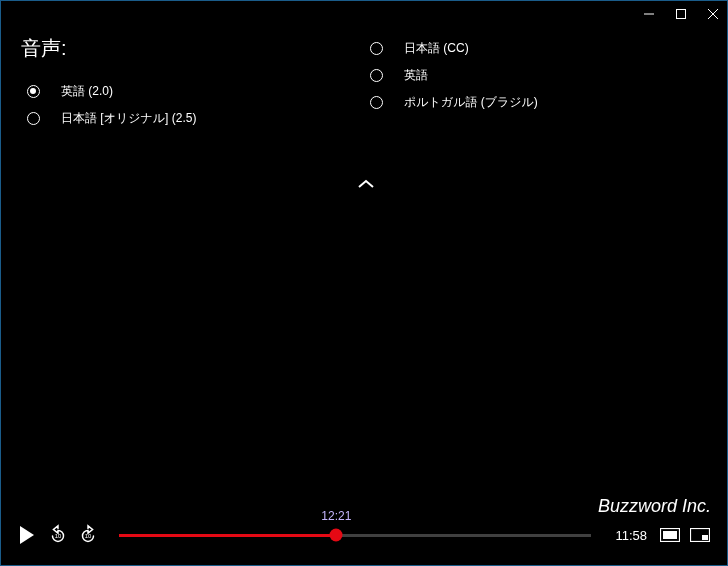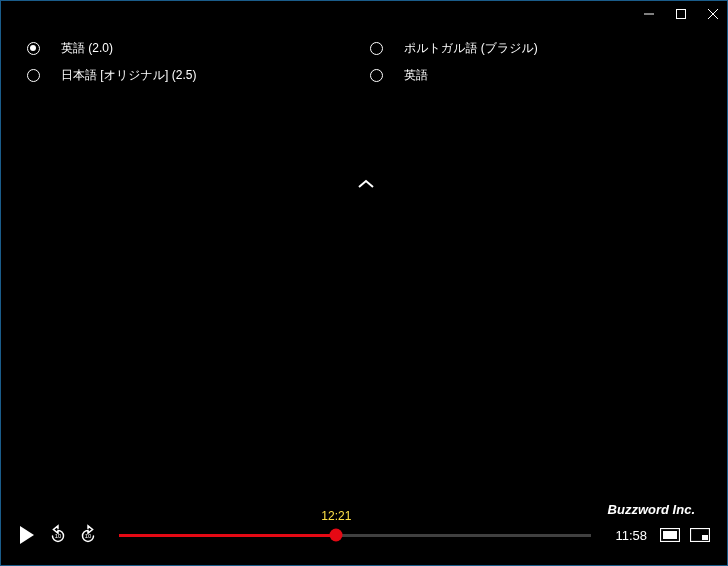--- a/index.html
+++ b/index.html
@@ -70,24 +70,24 @@
   border-radius: 50%;
 }
 .collapse-chevron {
   position: absolute;
   left: 356px;
   top: 174px;
   cursor: pointer;
 }
 .watermark {
   position: absolute;
-  right: 32px;
+  right: 16px;
   bottom: 48px;
-  font-size: 13px;
-  font-weight: 700;
+  font-size: 18px;
+  font-weight: 400;
   font-style: italic;
 }
 .controls {
   position: absolute;
   left: 0;
   right: 0;
   bottom: 10px;
   height: 40px;
   display: flex;
   align-items: center;
@@ -123,21 +123,21 @@
   height: 13px;
   background: #e50914;
   border-radius: 50%;
   transform: translate(-50%, -50%);
 }
 .progress-tooltip {
   position: absolute;
   bottom: 14px;
   transform: translateX(-50%);
   font-size: 12px;
-  color: #fde047;
+  color: #c4b5fd;
 }
 .time-label {
   font-size: 13px;
   margin: 0 8px;
 }
 </style>
 </head>
 <body>
 
 <div class="titlebar">
@@ -154,40 +154,45 @@
   <div class="titlebar-btn">
     <svg width="10" height="10">
         <line x1="0" y1="0" x2="10" y2="10" stroke="#fff" stroke-width="1"></line>
         <line x1="10" y1="0" x2="0" y2="10" stroke="#fff" stroke-width="1"></line>
       </svg>
   </div>
 </div>
 
 <div class="columns">
   <div class="col">
+    <div class="col-title">音声:</div>
     <div class="radio-list" id="audio-list">
         <div class="radio-item">
           <span class="radio-circle checked"></span>
           <span>英語 (2.0)</span>
         </div>
         <div class="radio-item">
           <span class="radio-circle"></span>
           <span>日本語 [オリジナル] (2.5)</span>
         </div>
       </div>
   </div>
   <div class="col">
     <div class="radio-list" id="subtitle-list">
         <div class="radio-item">
           <span class="radio-circle"></span>
+          <span>日本語 (CC)</span>
+        </div>
+        <div class="radio-item">
+          <span class="radio-circle"></span>
+          <span>英語</span>
+        </div>
+        <div class="radio-item">
+          <span class="radio-circle"></span>
           <span>ポルトガル語 (ブラジル)</span>
-        </div>
-        <div class="radio-item">
-          <span class="radio-circle"></span>
-          <span>英語</span>
         </div>
       </div>
   </div>
 </div>
 
 <div class="collapse-chevron">
   <svg width="18" height="10">
       <polyline points="2,8 9,2 16,8" fill="none" stroke="#fff" stroke-width="2"></polyline>
     </svg>
 </div>

